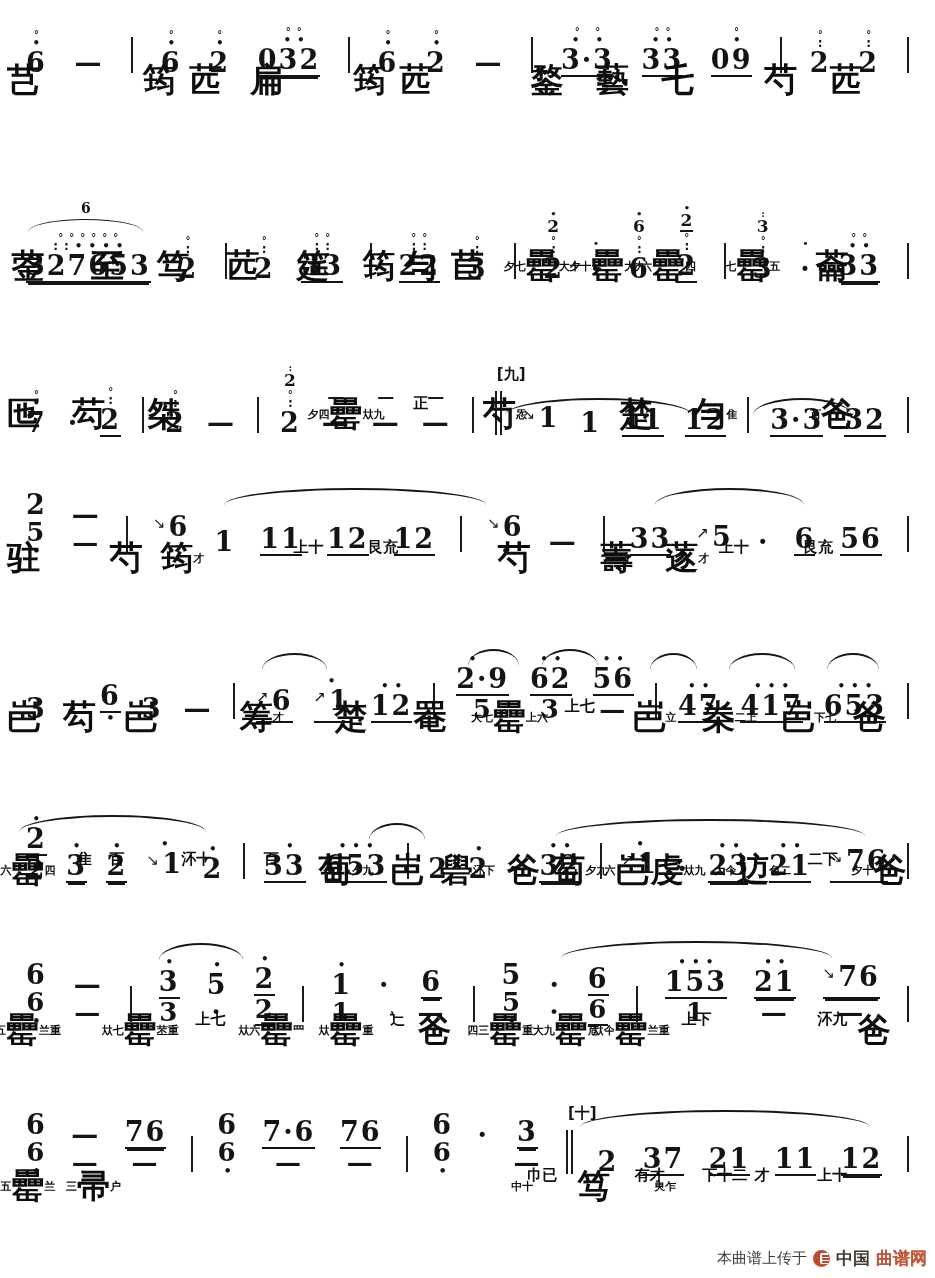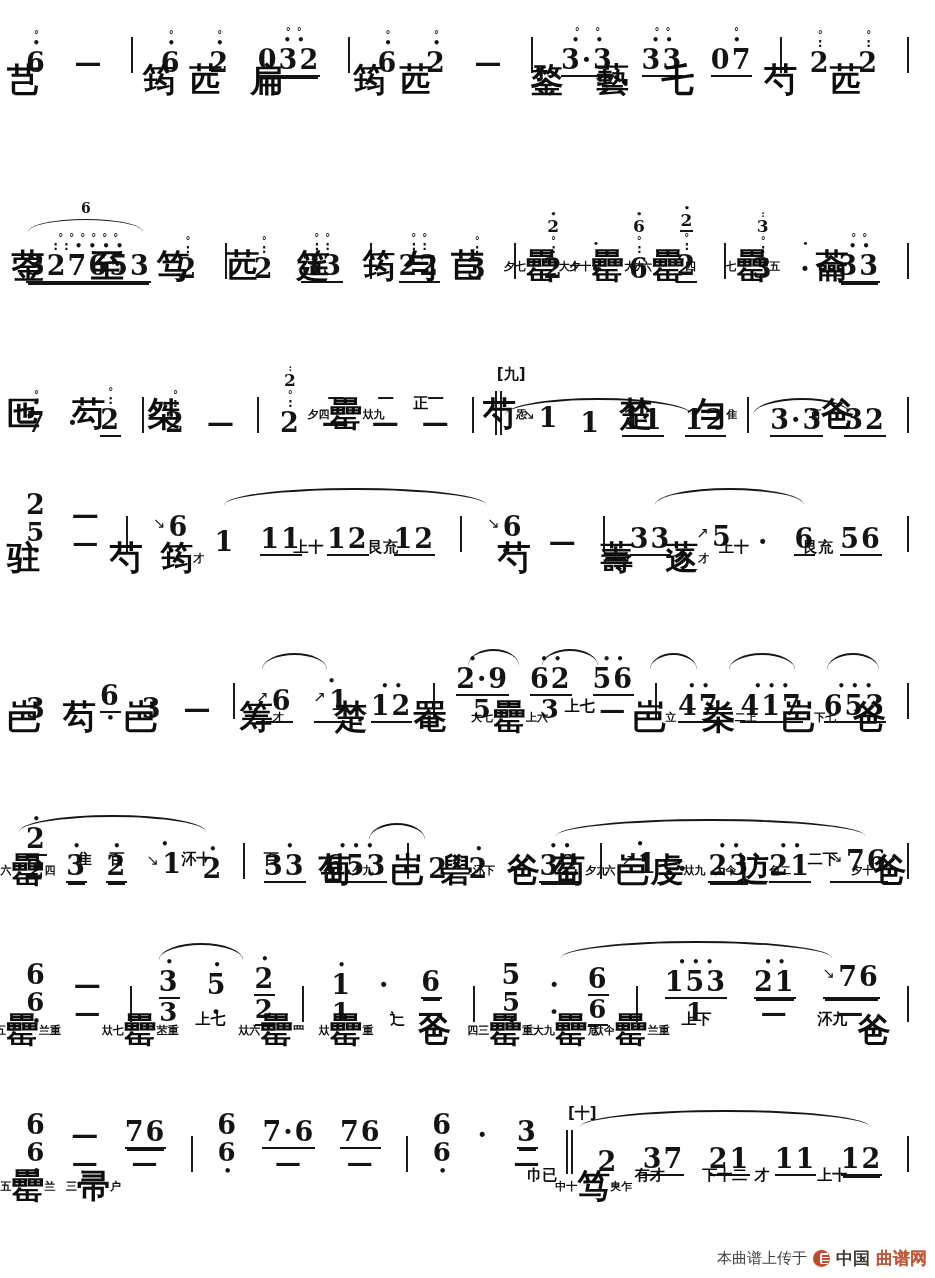--- a/index.html
+++ b/index.html
@@ -101,21 +101,21 @@
             <span class="txt un1">3·3</span>
           </span>
           <span class="tk">
             <span class="mrow rg">°°</span>
             <span class="mrow">••</span>
             <span class="txt un1">33</span>
           </span>
           <span class="tk">
             <span class="mrow rg">&nbsp;°</span>
             <span class="mrow">&nbsp;•</span>
-            <span class="txt un1">07</span>
+            <span class="txt un1">09</span>
           </span>
           <div class="bar"></div>
           <span class="tk">
             <span class="mrow rg">°</span>
             <span class="mrow">:</span>
             <span class="txt">2</span>
           </span>
           <span class="tk">
             <span class="mrow rg">°</span>
             <span class="mrow">:</span>
@@ -955,21 +955,21 @@
             <span class="side">兰</span>
           </span>
           <span class="tabg" style="left: 10%;">
             <span class="side">三</span>
             <span class="main">帚</span>
             <span class="side">户</span>
           </span>
           <span class="tabg small" style="left: 58%;">
             <span class="main">巾已</span>
           </span>
-          <span class="tabg" style="left: 63.5%;">
+          <span class="tabg" style="left: 63.5%; gap: 44px;">
             <span class="side">中十</span>
             <span class="main">笃</span>
             <span class="side">㬰乍</span>
           </span>
           <span class="tabg small" style="left: 69.5%;">
             <span class="main">有才</span>
           </span>
           <span class="tabg small" style="left: 77.5%; align-items: center;">
             <span class="main">下十二</span>
           </span>

